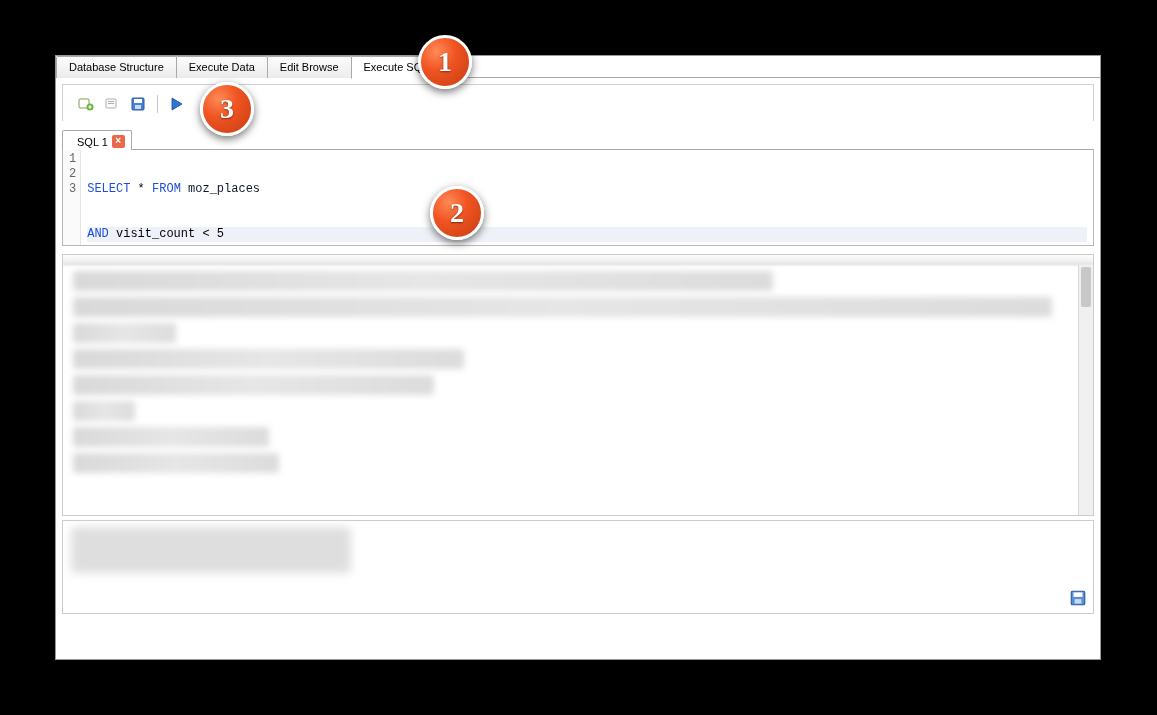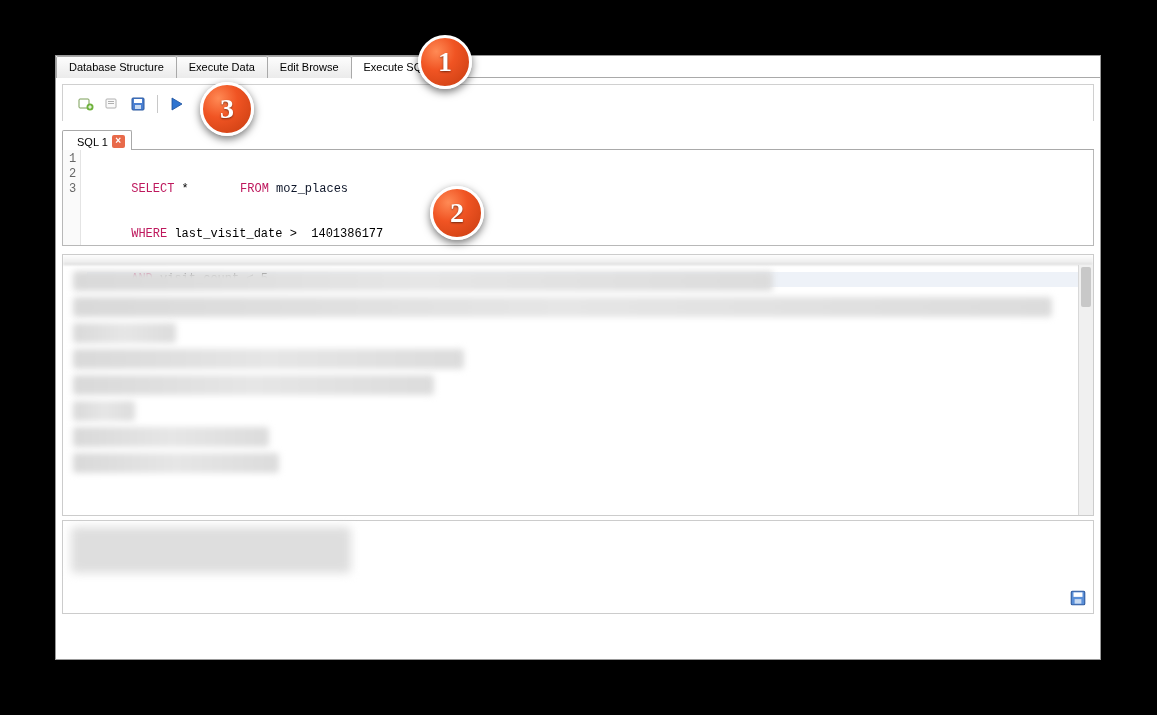--- a/index.html
+++ b/index.html
@@ -130,21 +130,21 @@
     user-select: none;
   }
   .code {
     flex: 1;
     padding: 2px 6px;
     line-height: 15px;
     white-space: pre;
   }
   .code .line { height: 15px; }
   .code .line.hl { background: #eef2f8; }
-  .kw { color: #be185d; margin-left: 44px; }
+  .kw { color: #1d4ed8; }
   .id { color: #0f172a; }
   
   .results {
     margin: 8px 6px 0 6px;
     border: 1px solid #cccccc;
     height: 262px;
     position: relative;
     overflow: hidden;
   }
   .blur-row {
@@ -265,21 +265,20 @@
   </div>
 
   <div class="editor-wrap">
     <div class="gutter">
       <div>1</div>
       <div>2</div>
       <div>3</div>
     </div>
     <div class="code">
       <div class="line"><span class="kw">SELECT</span><span> * </span><span class="kw">FROM</span><span> </span><span class="id">moz_places</span></div>
-      <div class="line"><span class="kw">WHERE</span><span> last_visit_date &gt;  1401386177</span></div>
       <div class="line hl"><span class="kw">AND</span><span> visit_count &lt; 5</span></div>
     </div>
   </div>
 
   <div class="results">
     <div class="topbar"></div>
     <div class="blur-row w1"></div>
     <div class="blur-row w2"></div>
     <div class="blur-row w3"></div>
     <div class="blur-row w4"></div>

